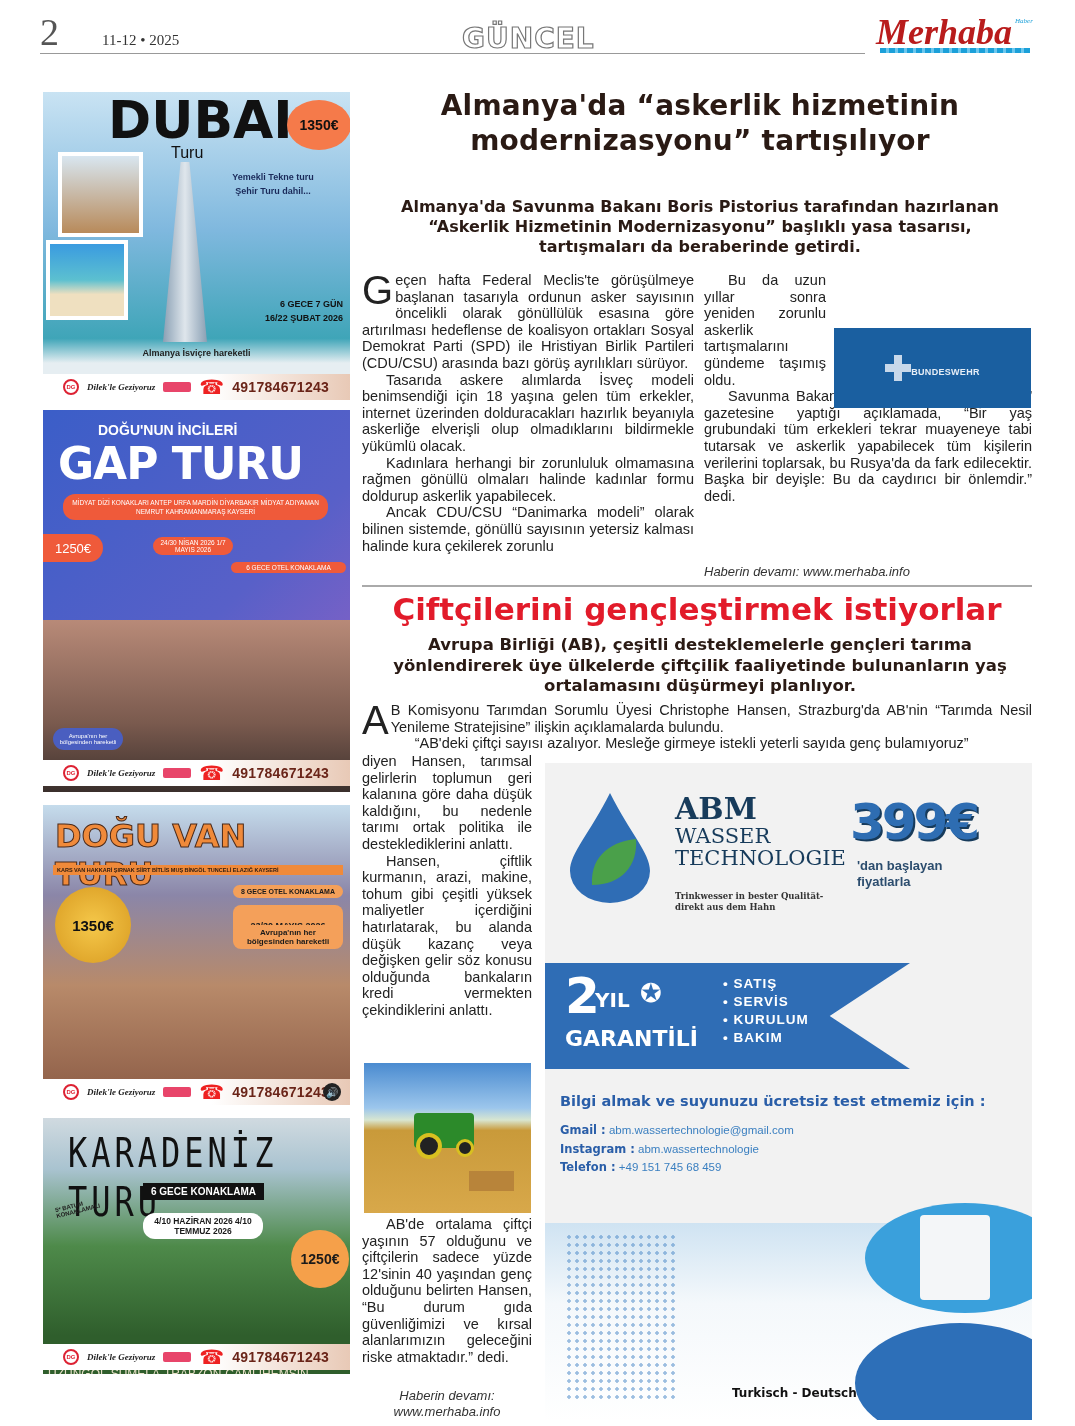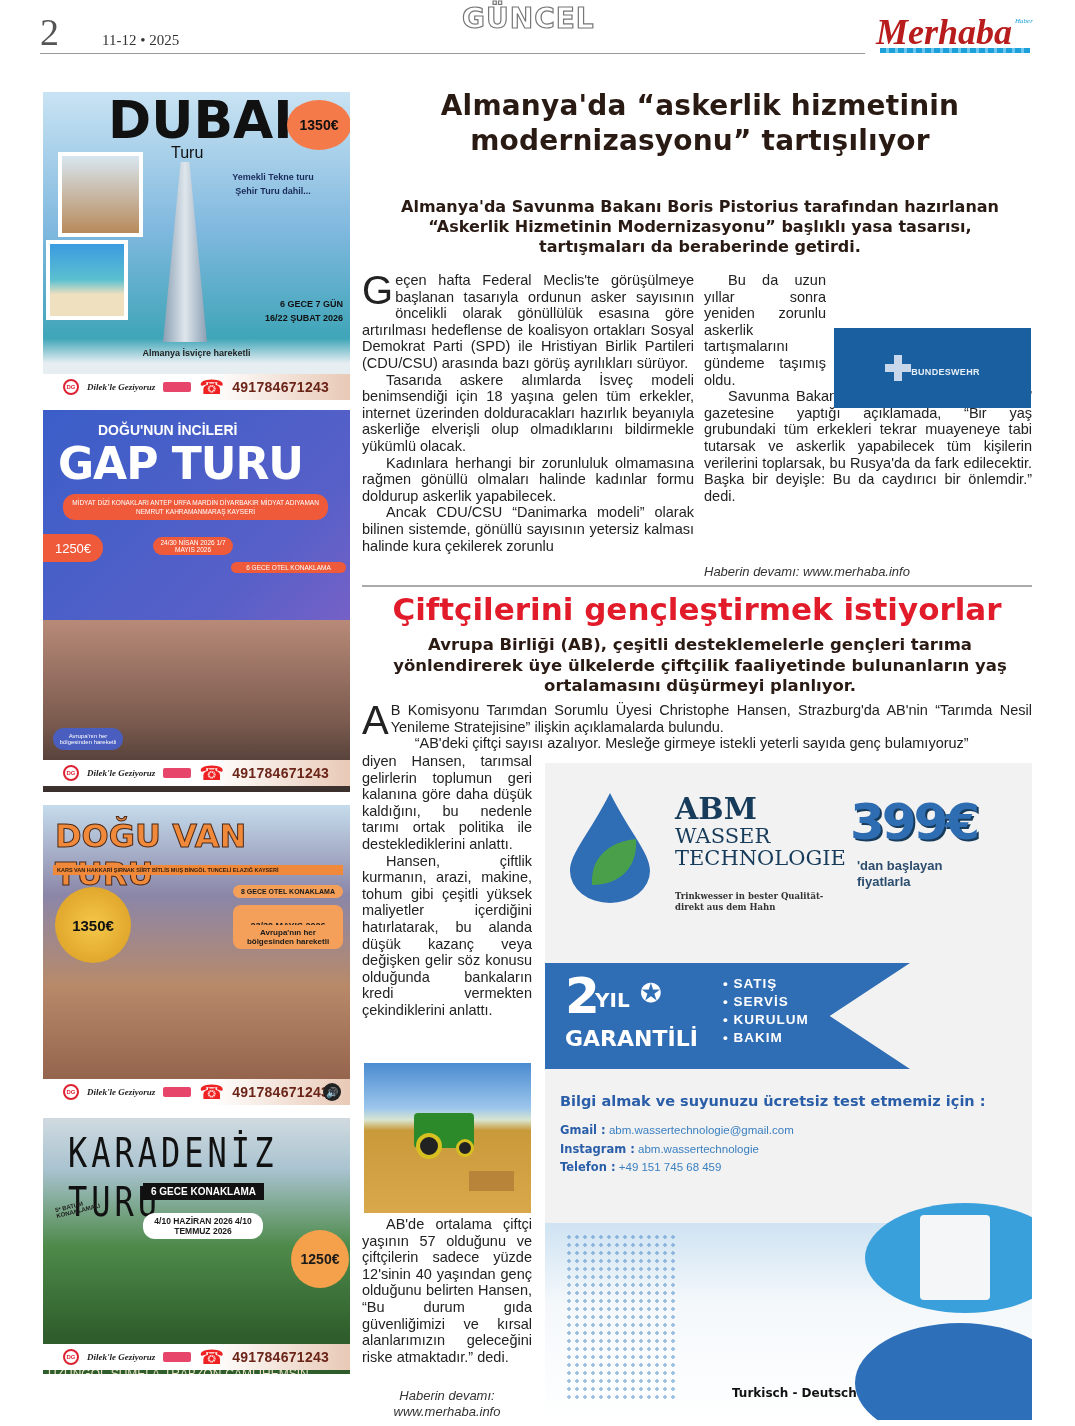--- a/index.html
+++ b/index.html
@@ -1,21 +1,21 @@
 <!DOCTYPE html>
 <html><head>
 <meta charset="utf-8">
 <style>
 *{box-sizing:border-box;margin:0;padding:0}
 body{width:1075px;height:1426px;background:#fff;position:relative;overflow:hidden;font-family:"Liberation Sans",sans-serif;color:#1a1a1a}
 .abs{position:absolute}
 
 #pg-num{left:40px;top:12px;font-family:"Liberation Serif",serif;font-size:38px;color:#555;line-height:40px}
 #pg-date{left:102px;top:32px;font-family:"Liberation Serif",serif;font-size:15px;color:#333}
-#section{left:462px;top:2px;font-family:"DejaVu Sans",sans-serif;font-weight:bold;font-size:28px;color:#fff;-webkit-text-stroke:1.2px #777;letter-spacing:1px}
+#section{left:462px;top:22px;font-family:"DejaVu Sans",sans-serif;font-weight:bold;font-size:28px;color:#fff;-webkit-text-stroke:1.2px #777;letter-spacing:1px}
 #hdr-rule{left:40px;top:53px;width:825px;height:1px;background:#999}
 #logo{left:876px;top:14px;font-family:"Liberation Serif",serif;font-style:italic;font-weight:bold;font-size:36px;color:#b91c1c;line-height:36px}
 #logo-small{left:1015px;top:17px;font-family:"Liberation Serif",serif;font-style:italic;font-size:7px;color:#1ba0d9}
 #logo-bar{left:880px;top:48px;width:150px;height:5px;background:repeating-linear-gradient(90deg,#1ba0d9 0 6px,#6cc7ee 6px 9px)}
 
 .ad{left:43px;width:307px;overflow:hidden}
 .ad-foot{position:absolute;left:0;right:0;bottom:0;height:26px;background:linear-gradient(90deg,#fff 55%,#e8c9b6);display:flex;align-items:center;padding-left:20px;gap:8px}
 .ad-foot .logo-c{width:16px;height:16px;border-radius:50%;border:2px solid #d23;font-size:6px;display:flex;align-items:center;justify-content:center;color:#d23;font-weight:bold}
 .ad-foot .brand{font-family:"Liberation Serif",serif;font-style:italic;font-weight:bold;font-size:9px;color:#222}
 .ad-foot .yt{width:28px;height:10px;background:#e8456a;border-radius:2px}

